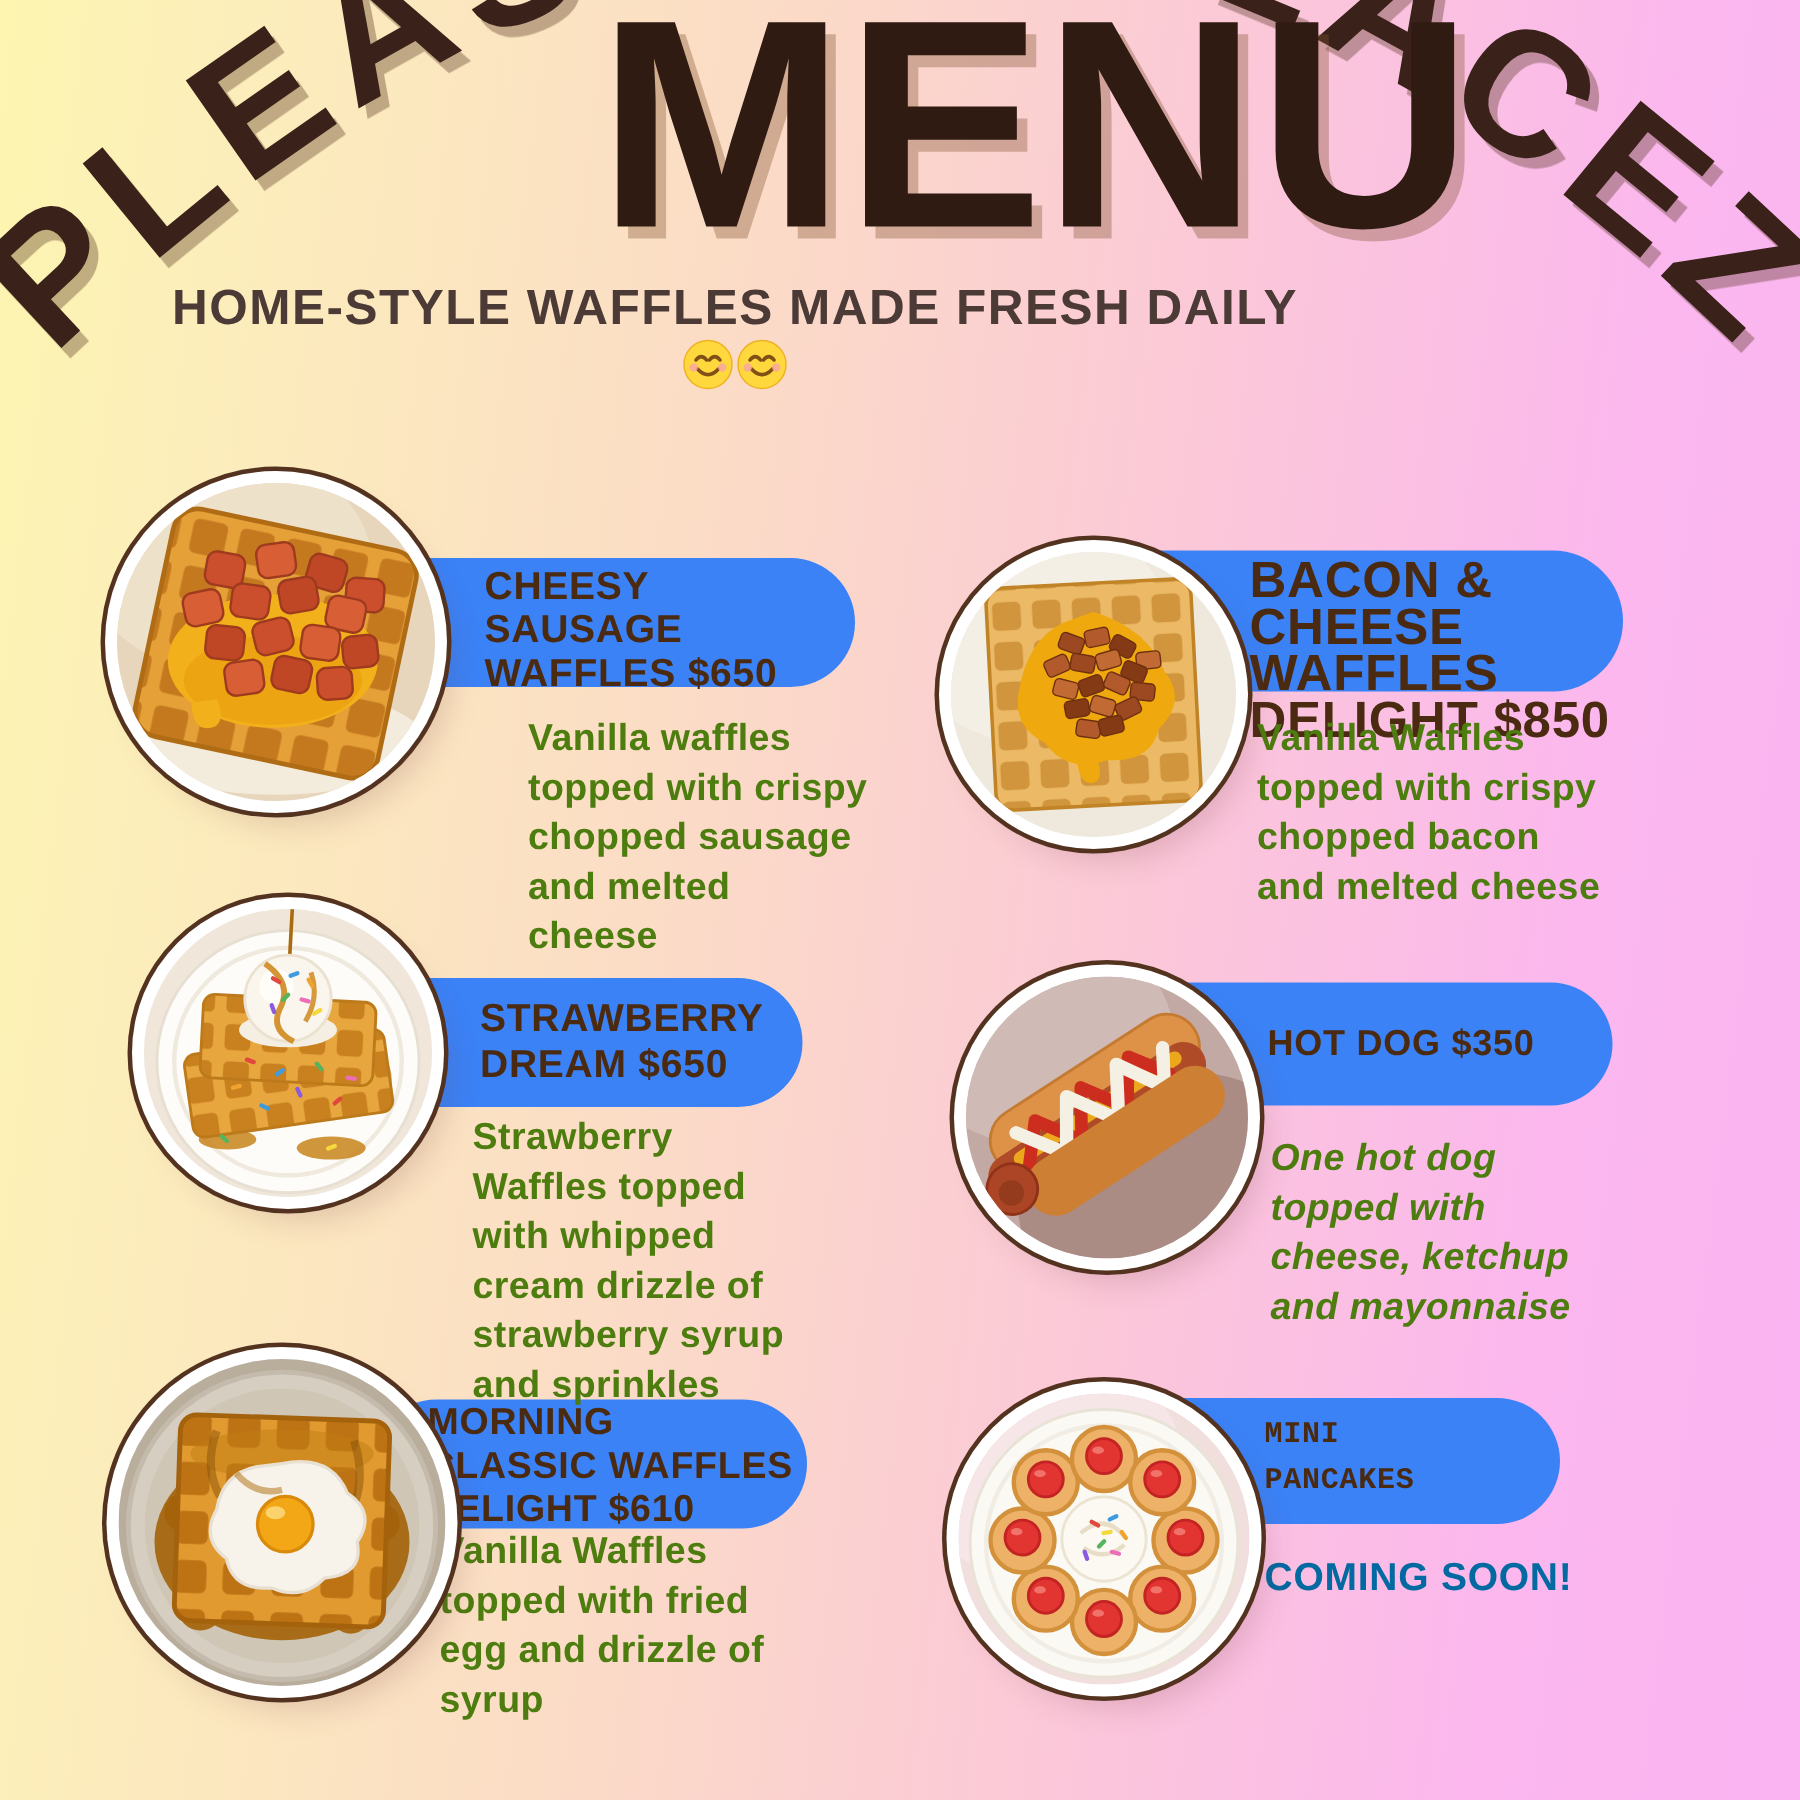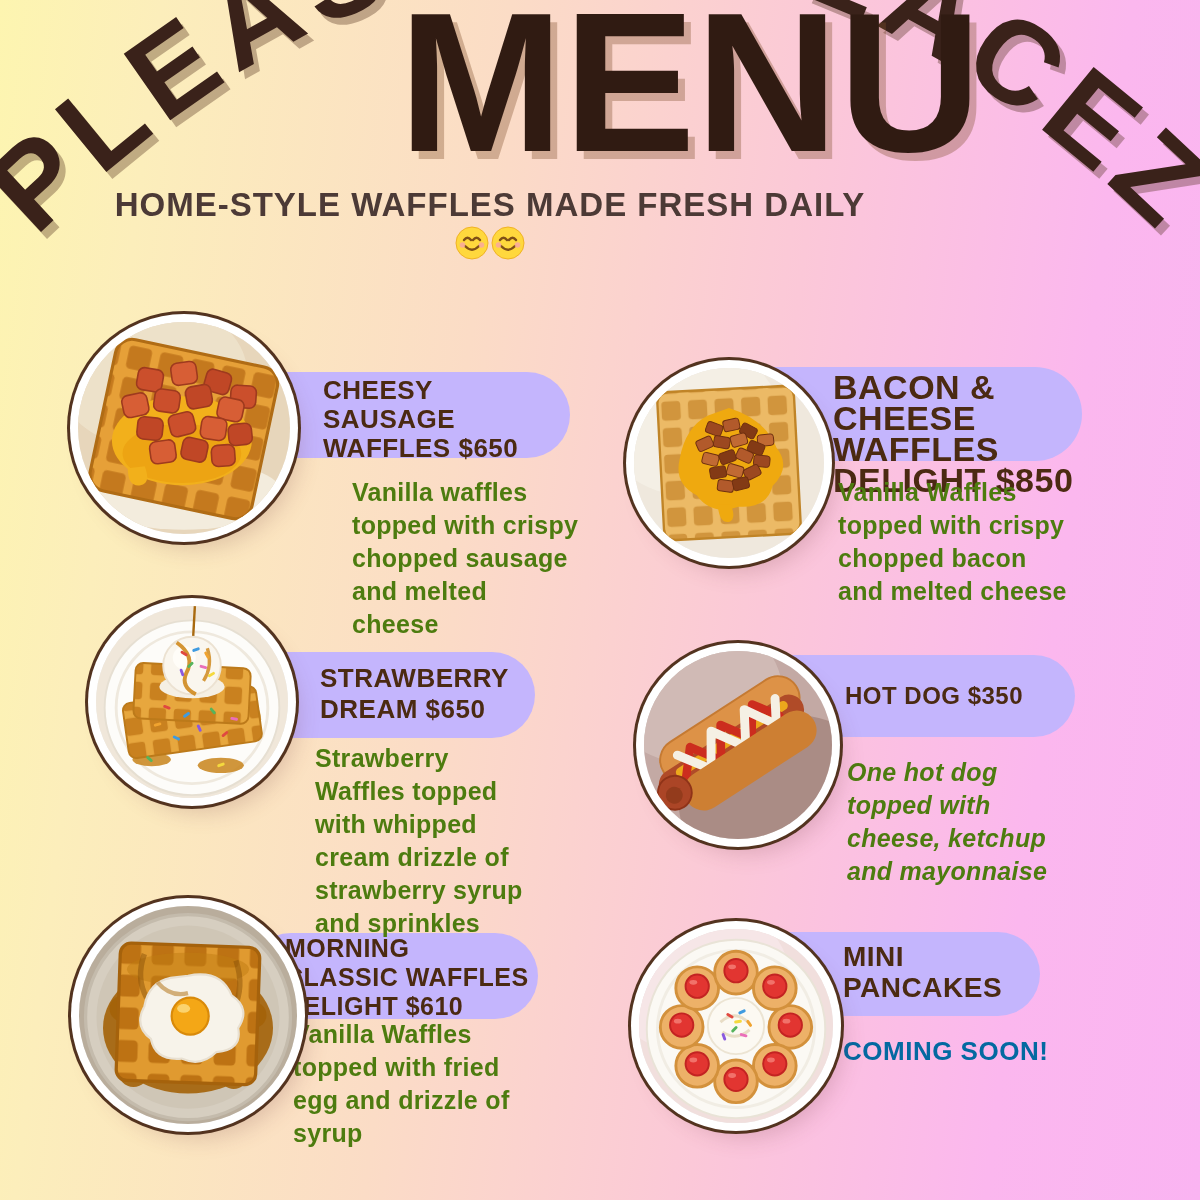--- a/index.html
+++ b/index.html
@@ -29,21 +29,21 @@
   .tagline-2{top:226px;}
   .emoji{width:34px;height:34px;flex:0 0 auto;}
   
   .photo{
     position:absolute;border-radius:50%;overflow:hidden;z-index:3;
     box-shadow:0 0 0 8px #ffffff,0 0 0 11px #53331f,10px 14px 22px rgba(120,60,70,.22);
     background:#eee;
   }
   .photo svg{display:block;width:100%;height:100%;}
   .pill{
-    position:absolute;background:#c4b5fd;border-radius:48px;z-index:1;
+    position:absolute;background:#3b82f6;border-radius:48px;z-index:1;
     color:#4b2a12;font-weight:bold;box-sizing:border-box;
   }
   .pill-text{white-space:pre-line;letter-spacing:.5px;}
   .desc{
     position:absolute;z-index:2;white-space:pre-line;
     font-weight:bold;font-size:25px;line-height:33px;color:#4d7c0f;letter-spacing:.3px;
   }
   .coming-soon{
     position:absolute;z-index:2;font-weight:bold;font-size:26px;color:#0369a1;letter-spacing:.5px;
   }
@@ -342,16 +342,16 @@
       <rect x="102" y="84" width="8" height="3" rx="1.5" fill="#3f9be0" transform="rotate(-25 106 85)"></rect>
       <rect x="110" y="96" width="8" height="3" rx="1.5" fill="#f0a32f" transform="rotate(55 114 97)"></rect>
       <rect x="94" y="102" width="8" height="3" rx="1.5" fill="#56b45c" transform="rotate(-45 98 103)"></rect>
       <rect x="104" y="108" width="8" height="3" rx="1.5" fill="#ea6fb8" transform="rotate(15 108 109)"></rect>
       <rect x="84" y="110" width="8" height="3" rx="1.5" fill="#8a5adf" transform="rotate(70 88 111)"></rect>
       <rect x="98" y="94" width="8" height="3" rx="1.5" fill="#f4d93e" transform="rotate(-10 102 95)"></rect>
     </g>
   </svg>
 </div>
 <div class="pill" style="left:700px;top:932px;width:340px;height:84px;">
-  <div class="pill-text" style="padding:9px 0 0 143px;font-size:28px;line-height:31px;">MINI
+  <div class="pill-text" style="padding:9px 0 0 143px;font-size:20px;line-height:31px;font-family:Liberation Mono, monospace;">MINI
 PANCAKES</div>
 </div>
 <div class="coming-soon" style="left:843px;top:1036px;">COMING SOON!</div>
 
 </body></html>

